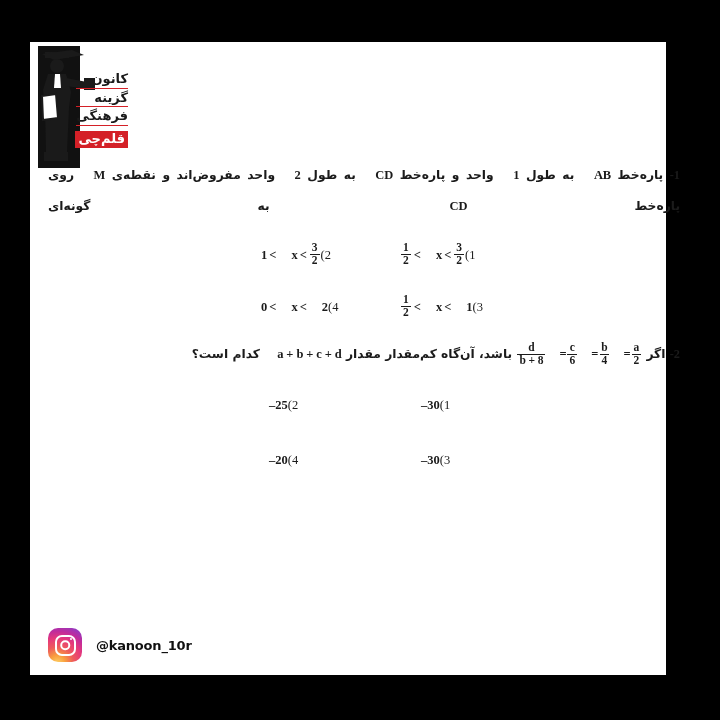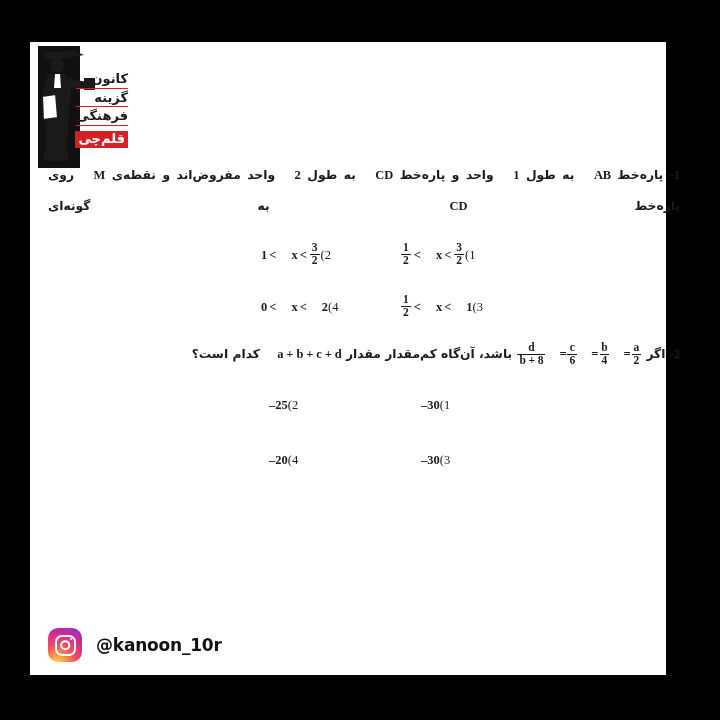--- a/index.html
+++ b/index.html
@@ -221,21 +221,21 @@
     right: 1.2px;
     top: 1.2px;
     width: 2.6px;
     height: 2.6px;
     border-radius: 50%;
     background: #ffffff;
   }
   #handle-text {
     margin-left: 14px;
     font-family: "DejaVu Sans", sans-serif;
-    font-size: 17px;
+    font-size: 13px;
     font-weight: bold;
     color: #111111;
     letter-spacing: -0.2px;
   }
 </style>
 </head>
 <body>
 
 <div id="page-sheet">
 

